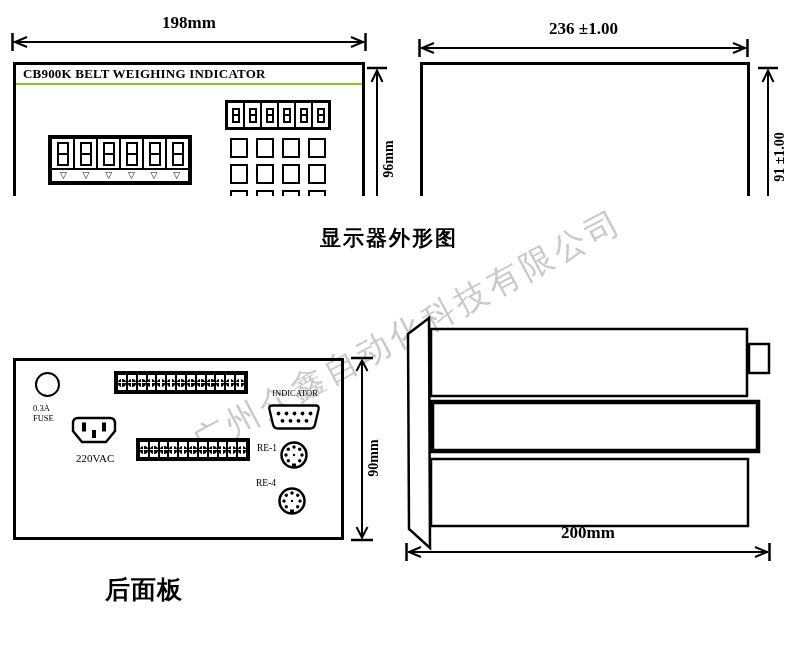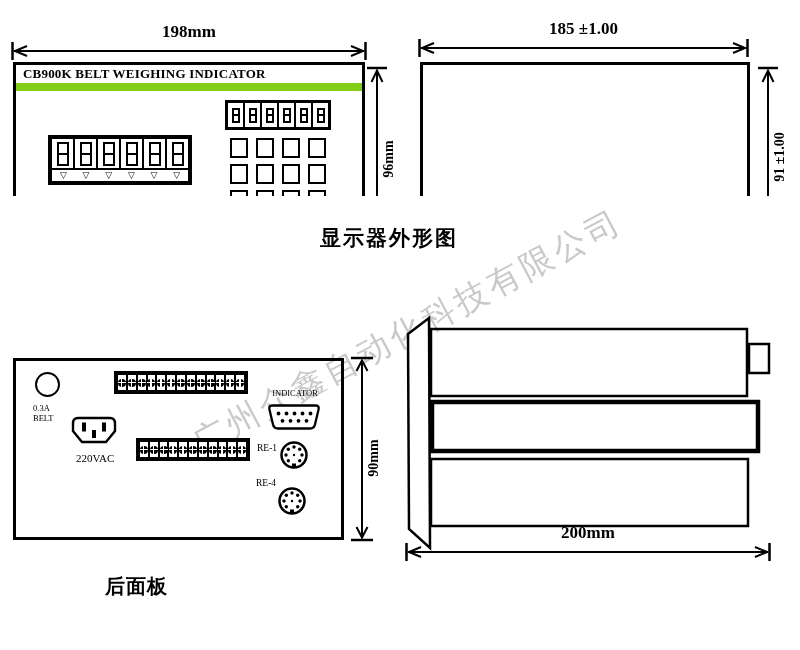--- a/index.html
+++ b/index.html
@@ -23,21 +23,21 @@
   .vdim{position:absolute;z-index:1;}
   .vdim line,.vdim polyline{stroke:#000;stroke-width:2;fill:none;}
   .vdim line.tick{stroke-width:2.5;}
   .vdim-label{position:absolute;z-index:1;font-weight:bold;font-size:14px;white-space:nowrap;
               transform:translate(-50%,-50%) rotate(-90deg);}
 
   
   .front-panel{position:absolute;left:13px;top:62px;width:352px;height:134px;
                border:3px solid #000;border-bottom:none;box-sizing:border-box;
                overflow:hidden;background:transparent;}
-  .fp-header{height:18px;border-bottom:8px solid #84cc16;font-weight:bold;font-size:13px;
+  .fp-header{height:18px;border-bottom:2px solid #84cc16;font-weight:bold;font-size:13px;
              line-height:18px;padding-left:7px;letter-spacing:.2px;white-space:nowrap;}
   .big-display{position:absolute;left:32px;top:70px;width:144px;height:50px;
                border:4px solid #000;background:#fff;box-sizing:border-box;
                display:flex;flex-direction:column;}
   .ld-digits{flex:1;display:flex;}
   .ld-cell{flex:1;border-right:2px solid #000;display:flex;align-items:center;justify-content:center;}
   .ld-cell:last-child{border-right:none;}
   .digit8{width:12px;height:24px;border:2px solid #000;position:relative;box-sizing:border-box;}
   .digit8::after{content:'';position:absolute;left:0;right:0;top:50%;margin-top:-1px;height:2px;background:#000;}
   .digit8.mini{width:8px;height:15px;}
@@ -50,21 +50,21 @@
           grid-template-columns:repeat(4,18px);grid-auto-rows:20px;column-gap:8px;row-gap:6px;}
   .key{border:2.5px solid #000;background:#fff;box-sizing:border-box;}
 
   
   .side-outline{position:absolute;left:420px;top:62px;width:330px;height:134px;
                 border:3px solid #000;border-bottom:none;box-sizing:border-box;background:transparent;}
 
   
   .caption{position:absolute;z-index:1;font-weight:bold;text-align:left;white-space:nowrap;}
   .caption-top{left:320px;top:224px;width:170px;font-size:21px;letter-spacing:2px;}
-  .caption-rear{left:105px;top:573px;width:105px;font-size:20px;letter-spacing:1px;}
+  .caption-rear{left:105px;top:573px;width:105px;font-size:25px;letter-spacing:1px;}
   .caption-side{left:535px;top:578px;width:95px;font-size:20px;letter-spacing:1px;}
 
   
   .rear-panel{position:absolute;left:13px;top:358px;width:331px;height:182px;
               border:3px solid #000;box-sizing:border-box;background:transparent;}
   .fuse-circle{position:absolute;left:19px;top:11px;width:25px;height:25px;
                border:2.5px solid #000;border-radius:50%;box-sizing:border-box;}
   .fuse-label{position:absolute;left:17px;top:42px;font-size:8.5px;line-height:10px;}
   .iec{position:absolute;left:55px;top:55px;}
   .pwr-label{position:absolute;left:60px;top:91px;width:48px;text-align:left;font-size:11px;}
@@ -91,21 +91,21 @@
   .side-svg .thin{stroke-width:2.5;}
   .side-svg .solid{fill:#fff;}
 </style>
 </head>
 <body>
 
 <div class="canvas">
 
   <div class="watermark" style="color: rgb(201, 201, 201);">广州众鑫自动化科技有限公司</div>
 
-  <div class="dim-h" style="left:11px;top:23px;width:356px;">
+  <div class="dim-h" style="left:11px;top:14px;width:356px;">
     <div class="dim-label">198mm</div>
     <svg width="356" height="18">
       <line class="tick" x1="1.5" y1="0" x2="1.5" y2="18"></line>
       <line class="tick" x1="354.5" y1="0" x2="354.5" y2="18"></line>
       <line x1="3" y1="9" x2="353" y2="9"></line>
       <polyline points="16,4 4,9 16,14"></polyline>
       <polyline points="340,4 352,9 340,14"></polyline>
     </svg>
   </div>
 
@@ -178,21 +178,21 @@
   </div>
 
   <svg class="vdim" style="left:366px;top:66px;" width="26" height="130">
     <line class="tick" x1="1" y1="2" x2="21" y2="2"></line>
     <line x1="11" y1="4" x2="11" y2="130"></line>
     <polyline points="5.5,16 11,4.5 16.5,16"></polyline>
   </svg>
   <div class="vdim-label" style="left:389px;top:159px;">96mm</div>
 
   <div class="dim-h" style="left:418px;top:20px;width:331px;">
-    <div class="dim-label">185 ±1.00</div>
+    <div class="dim-label">236 ±1.00</div>
     <svg width="331" height="18">
       <line class="tick" x1="1.5" y1="0" x2="1.5" y2="18"></line>
       <line class="tick" x1="329.5" y1="0" x2="329.5" y2="18"></line>
       <line x1="3" y1="9" x2="328" y2="9"></line>
       <polyline points="16,4 4,9 16,14"></polyline>
       <polyline points="315,4 327,9 315,14"></polyline>
     </svg>
   </div>
 
   <div class="side-outline view"></div>
@@ -204,21 +204,21 @@
   </svg>
   <div class="vdim-label" style="left:780px;top:157px;">91 ±1.00</div>
 
   <div class="caption caption-top">显示器外形图</div>
 
 
   <div class="rear-panel view">
     <div class="fuse-circle"></div>
     <div class="fuse-label">
       <div>0.3A</div>
-      <div>BELT</div>
+      <div>FUSE</div>
     </div>
     <svg class="iec" width="46" height="28">
       <path d="M7,2 H39 Q44,2 44,7.5 V15 L35,26 H11 L2,15 V7.5 Q2,2 7,2 Z" fill="#fff" stroke="#000" stroke-width="2.4"></path>
       <rect x="11" y="6.5" width="4" height="9" fill="#000"></rect>
       <rect x="31" y="6.5" width="4" height="9" fill="#000"></rect>
       <rect x="21" y="14" width="4" height="8" fill="#000"></rect>
     </svg>
     <div class="pwr-label">220VAC</div>
 
     <div class="tstrip tstrip-top" id="tstrip-top">

